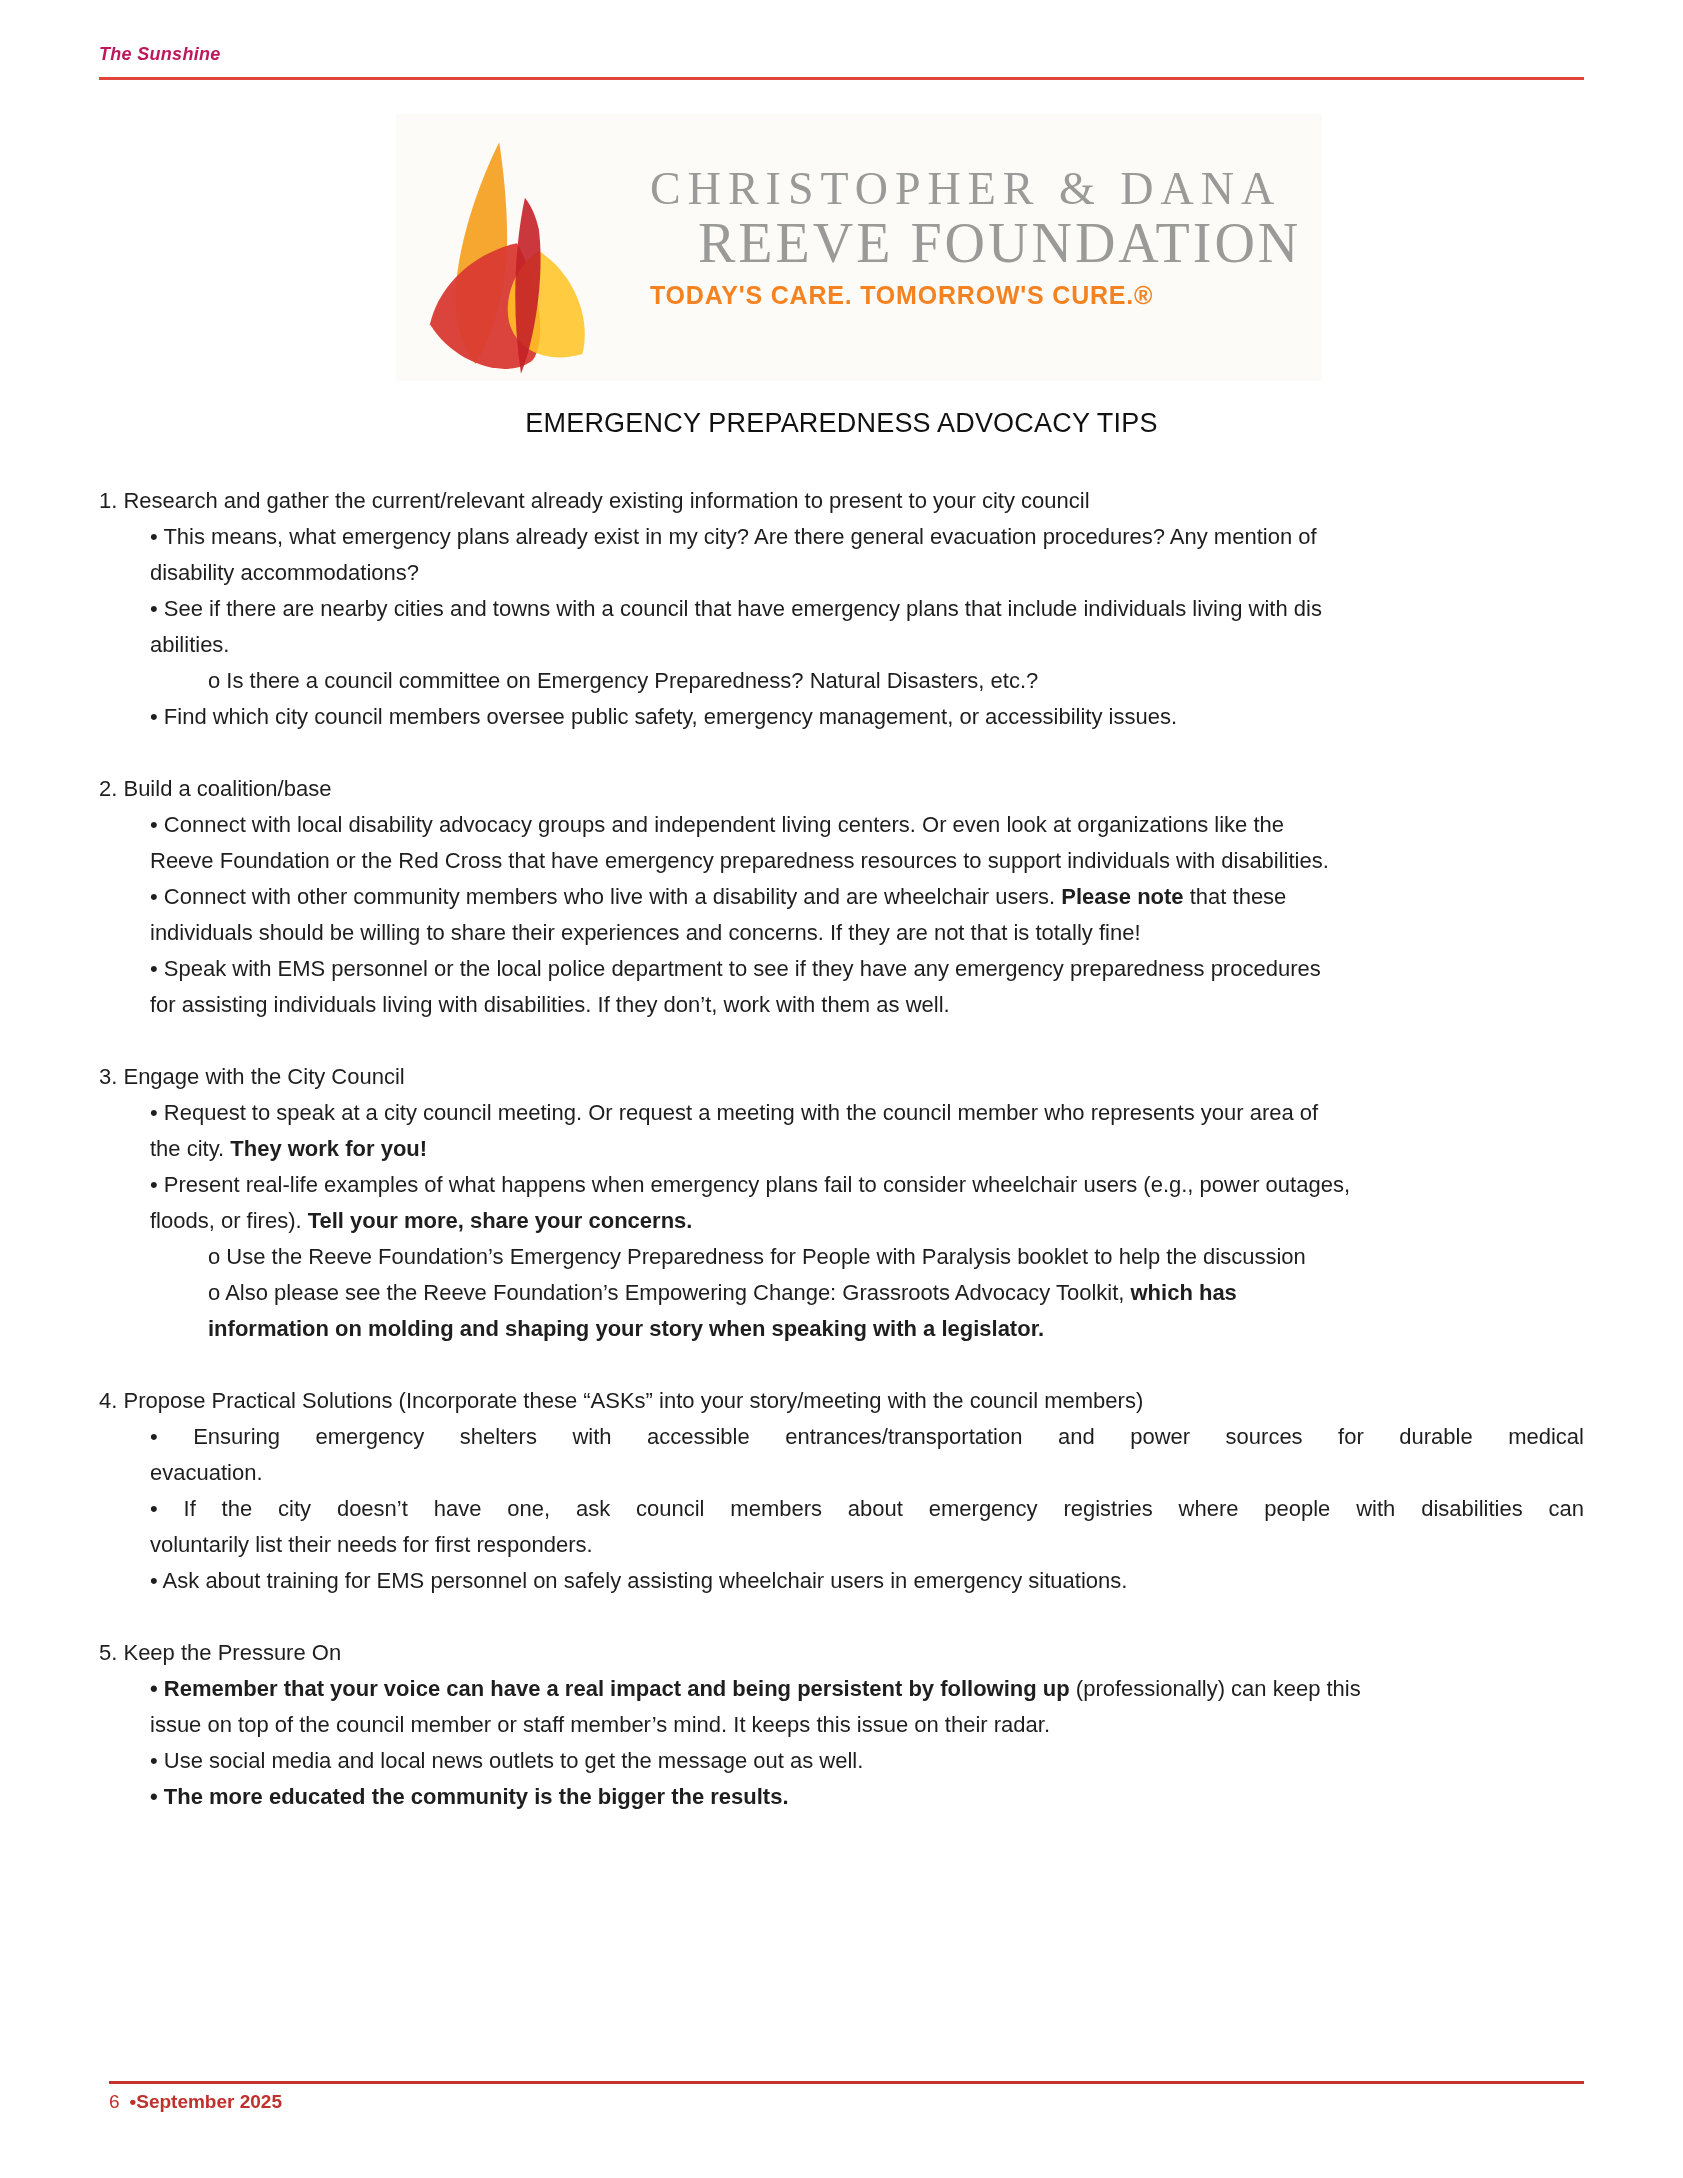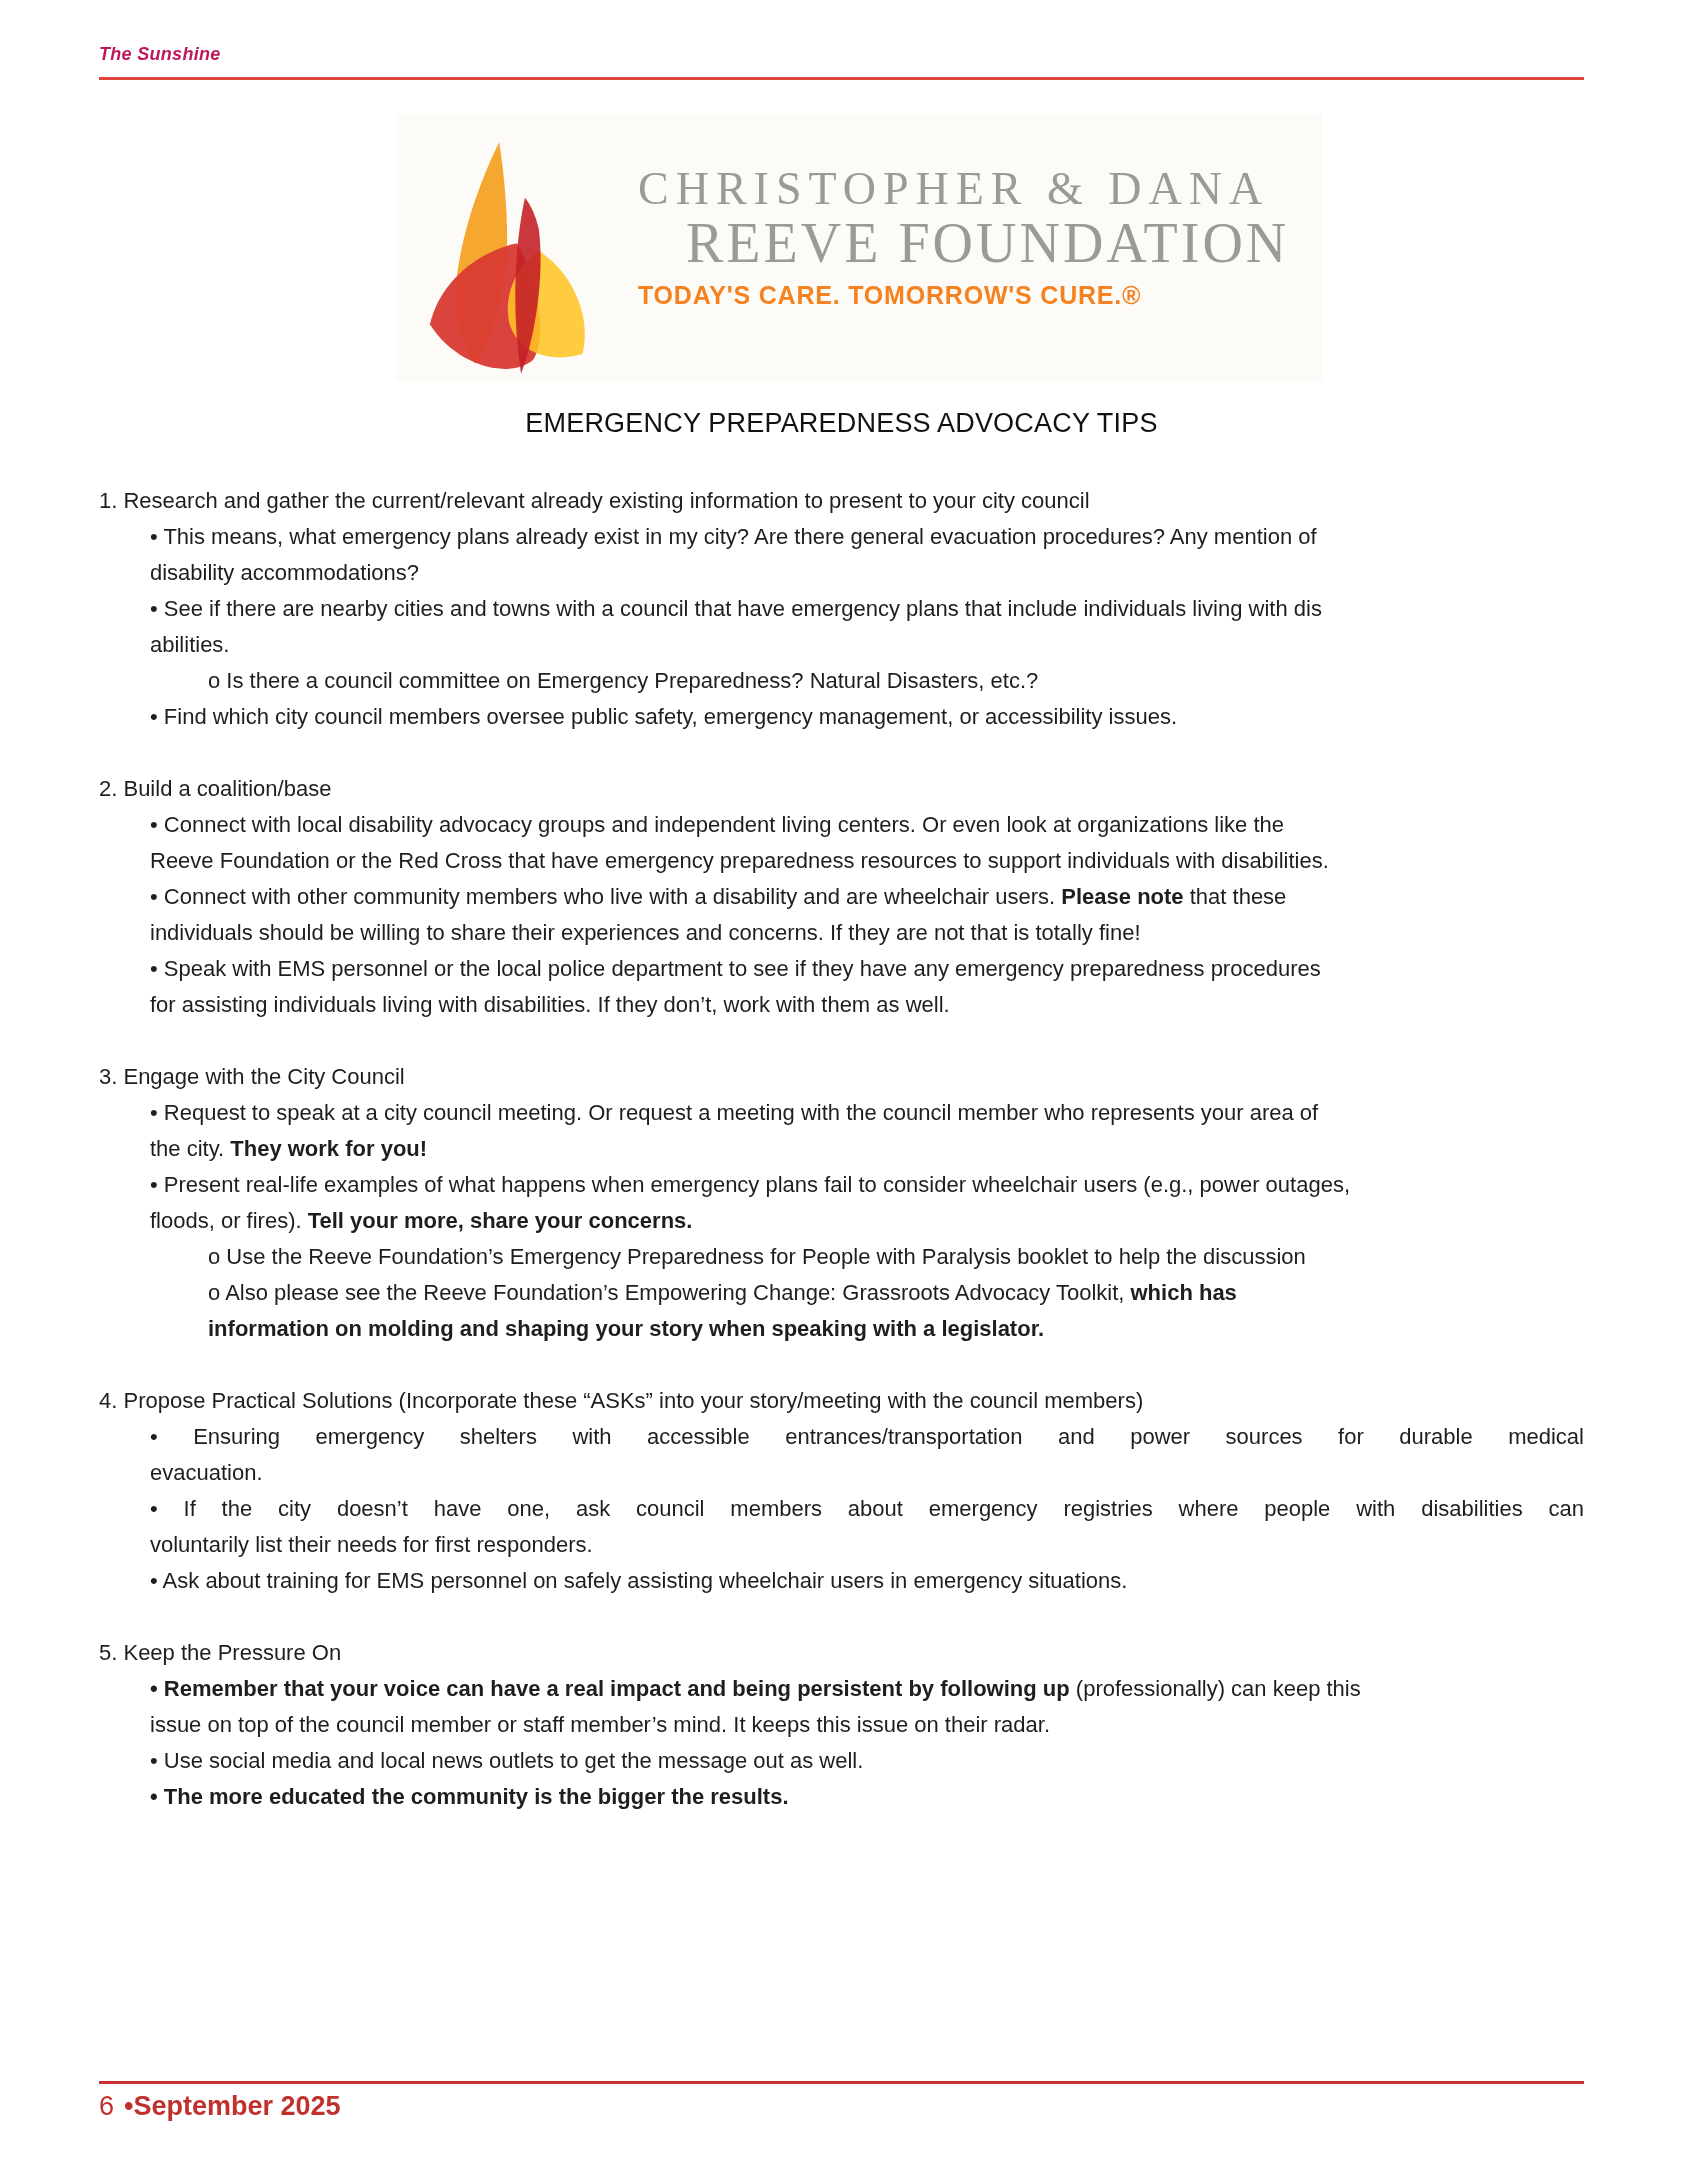--- a/index.html
+++ b/index.html
@@ -17,21 +17,21 @@
     border-bottom:3px solid #e0453c;
     padding-bottom:12px;
   }
   .header-title{
     font-size:18px;font-weight:bold;color:#be185d;letter-spacing:0.3px;font-style:italic;
   }
   
   .logo-block{
     position:absolute;top:114px;left:396px;width:926px;height:267px;
     background:#fcfbf8;
-    display:flex;align-items:flex-start;
+    display:flex;align-items:flex-start;gap:12px;
   }
   .flame{margin:26px 0 0 26px;flex:0 0 auto;}
   .logo-text{margin-left:18px;padding-top:51px;}
   .logo-line1{
     font-family:"Liberation Serif", serif;
     font-size:46px;color:#9a9a98;letter-spacing:7px;line-height:1.05;
     white-space:nowrap;
   }
   .logo-line2{
     font-family:"Liberation Serif", serif;
@@ -55,24 +55,24 @@
   }
   .sec-heading{margin-top:36px;}
   .sec-heading:first-child{margin-top:0;}
   .item{white-space:pre-wrap;}
   .item.lvl1{padding-left:51px;}
   .item.lvl2{padding-left:109px;}
   .b{font-weight:bold;}
   .jl{text-align:justify;text-align-last:justify;white-space:normal;}
   
   .footer{
-    position:absolute;top:2081px;left:99px;right:99px;
+    position:absolute;top:2081px;left:109px;right:99px;
     border-top:3px solid #c5322f;
     padding-top:7px;
-    font-size:27px;color:#c0302d;
+    font-size:19px;color:#c0302d;
   }
   .footer .pagenum{font-weight:normal;margin-right:10px;}
   .footer .issue{font-weight:bold;}
 </style>
 </head>
 <body>
 
 <div class="page">
 
   <div class="header">

